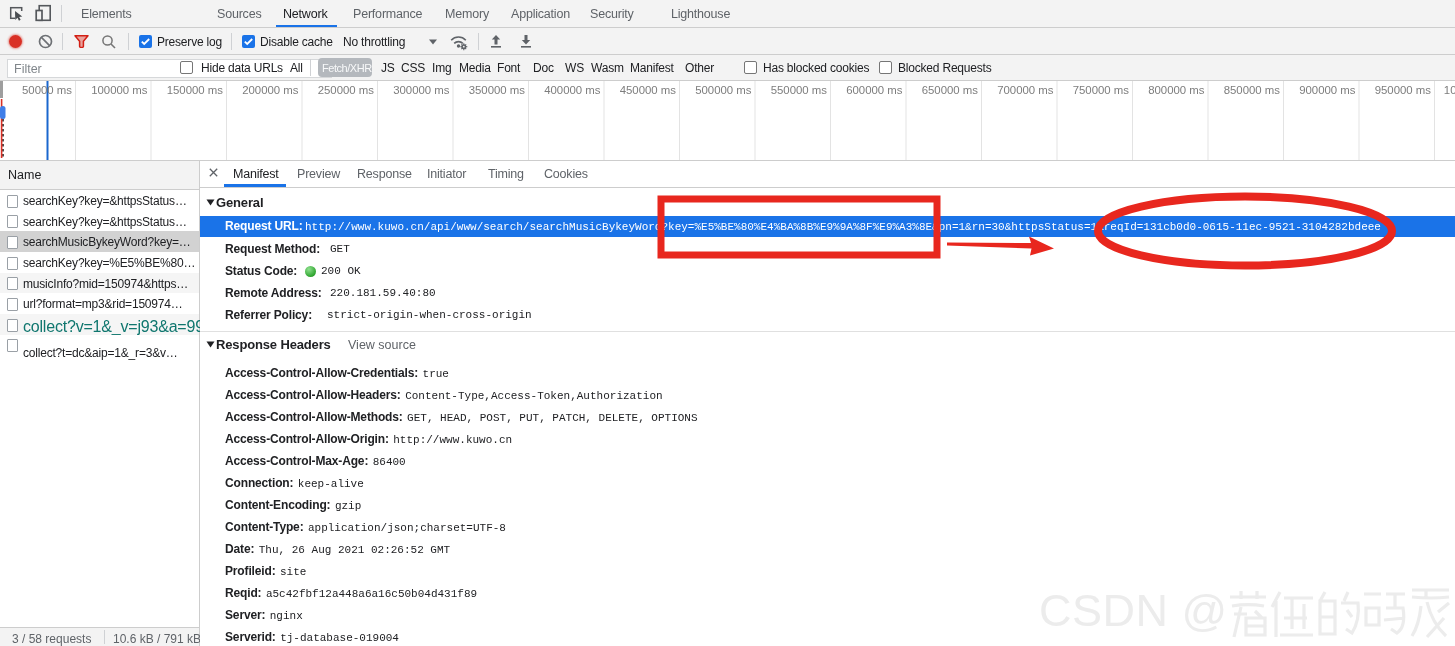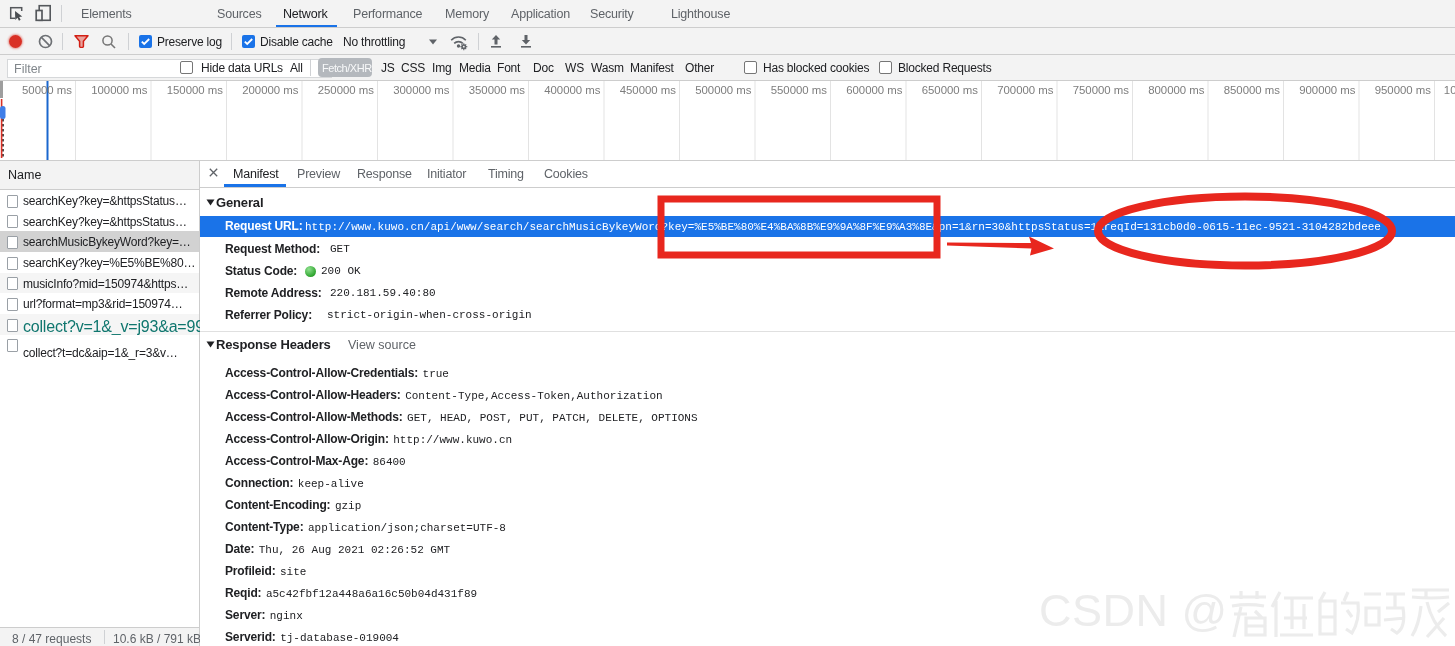--- a/index.html
+++ b/index.html
@@ -195,21 +195,21 @@
       <div class="abs" style="left:23px;top:297.2px;font-size:12px;letter-spacing:-0.2px;color:#202124;white-space:nowrap;">url?format=mp3&amp;rid=150974…</div>
 <div class="abs" style="left:0;top:313.9px;width:199px;height:20.65px;background:#f5f5f5;"></div>
       <div class="abs" style="left:7px;top:318.5px;width:11px;height:13px;border:1px solid #9aa0a6;border-radius:1px;background:#fff;"></div>
       <div class="abs" style="left:23px;top:317.9px;font-size:16px;letter-spacing:-0.2px;color:#0f766e;white-space:nowrap;">collect?v=1&amp;_v=j93&amp;a=99100…</div>
 <div class="abs" style="left:0;top:334.5px;width:199px;height:20.65px;background:#fff;"></div>
       <div class="abs" style="left:7px;top:339.1px;width:11px;height:13px;border:1px solid #9aa0a6;border-radius:1px;background:#fff;"></div>
       <div class="abs" style="left:23px;top:338.5px;font-size:12px;letter-spacing:-0.2px;color:#202124;white-space:nowrap;margin-top:7px;">collect?t=dc&amp;aip=1&amp;_r=3&amp;v…</div>
 </div>
 
 <div class="abs" style="left:0;top:627px;width:199px;height:19px;background:#f3f3f3;border-top:1px solid #cdcdcd;"></div>
-<div class="abs" style="left:12px;top:632px;font-size:12px;color:#5f6368;">8 / 47 requests</div>
+<div class="abs" style="left:12px;top:632px;font-size:12px;color:#5f6368;">3 / 58 requests</div>
 <div class="abs" style="left:104px;top:630px;width:1px;height:14px;background:#cfd1d4;"></div>
 <div class="abs" style="left:113px;top:632px;font-size:12px;color:#5f6368;">10.6 kB / 791 kB</div>
 
 <div class="abs" style="left:200px;top:161px;width:1255px;height:485px;background:#fff;"></div>
 <div class="abs" style="left:200px;top:161px;width:1255px;height:27px;border-bottom:1px solid #cdcdcd;background:#fff;"></div>
 <svg class="abs" style="left:208px;top:167px;" width="11" height="11" viewBox="0 0 11 11">
   <path d="M1.8 1.8 L9.2 9.2 M9.2 1.8 L1.8 9.2" stroke="#5f6368" stroke-width="1.3"></path>
 </svg>
 <div class="abs tab" style="left:233px;top:167px;color:#202124;">Manifest</div>
 <div class="abs" style="left:224px;top:184px;width:62px;height:3px;background:#1a73e8;"></div>

